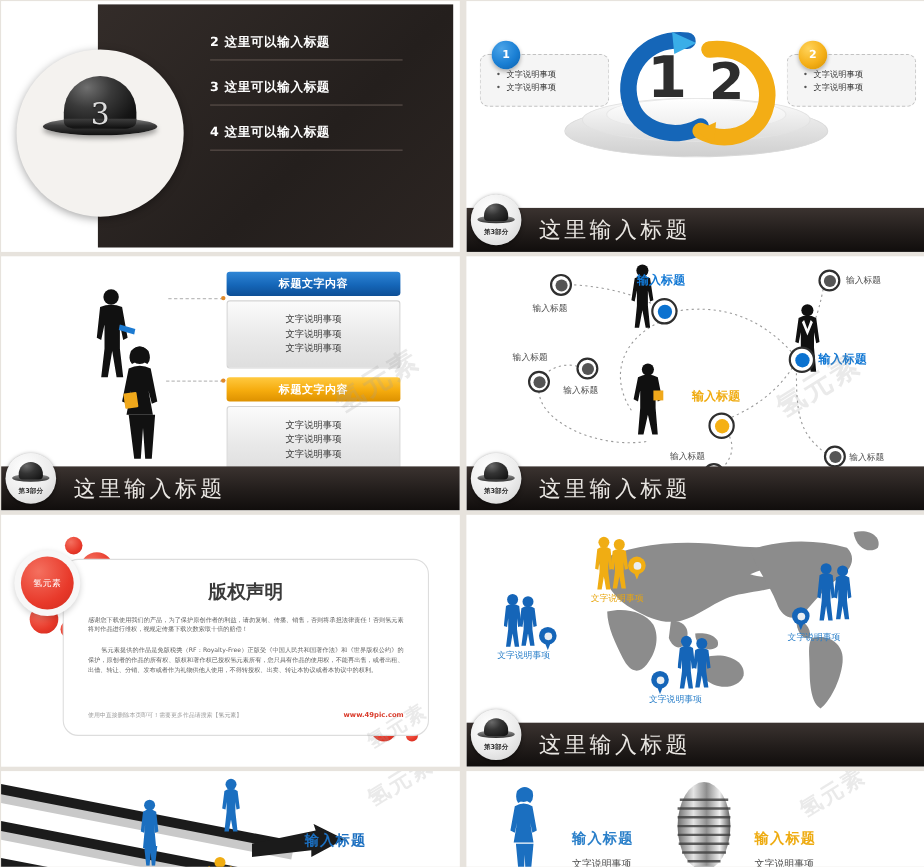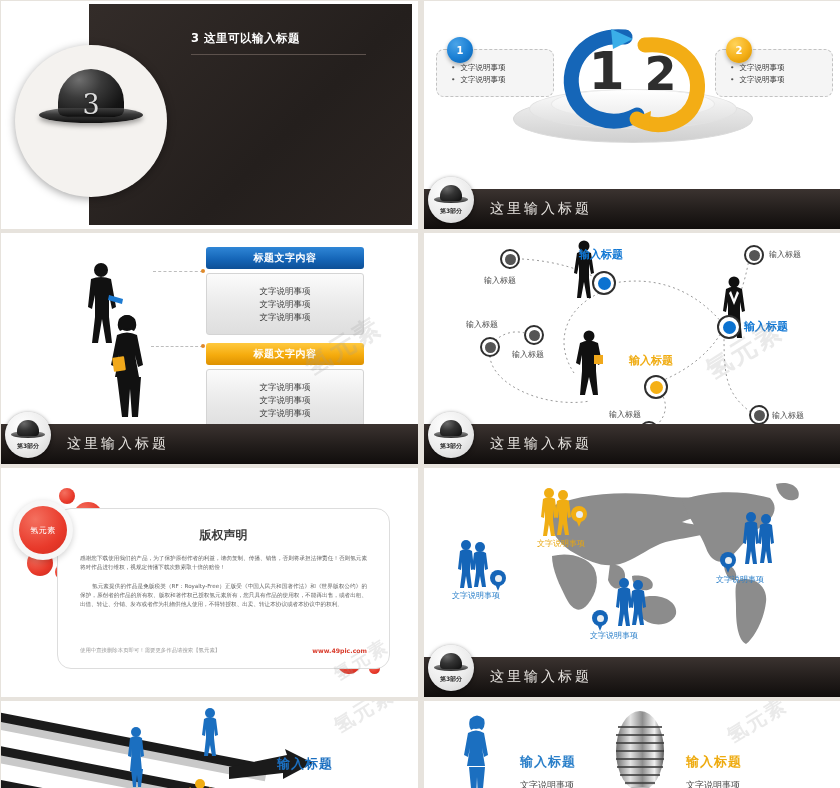--- a/index.html
+++ b/index.html
@@ -75,21 +75,21 @@
   }
   .s1 .row .rule { height: 1px; background: #5d524d; }
 
   
   .footbar {
     position: absolute; left: 0; right: 0; bottom: 0; height: 40px;
     background: linear-gradient(180deg,#3b3330 0%, #221d1b 55%, #100d0c 100%);
   }
   .footbar .ftitle {
     position: absolute; left: 66px; top: 50%; transform: translateY(-50%);
-    color: #e9e6e2; font-size: 14px; letter-spacing: 3px;
+    color: #e9e6e2; font-size: 20px; letter-spacing: 3px;
     font-family: "DejaVu Serif","Liberation Serif",serif;
   }
   .footbadge {
     position: absolute; left: 4px; bottom: 6px;
     width: 46px; height: 46px; border-radius: 50%;
     background: radial-gradient(circle at 38% 30%, #ffffff 0%, #ececec 55%, #cfcfcf 100%);
     box-shadow: 0 1px 4px rgba(0,0,0,.5);
     z-index: 5;
   }
   .footbadge .mini { position:absolute; left:50%; top:8px; transform:translateX(-50%); width:34px; height:20px; }
@@ -189,21 +189,21 @@
   .nlabel.blue { color:#1278d4; font-size:11px; font-weight:bold; }
   .nlabel.amber { color:#f0ac12; font-size:11px; font-weight:bold; }
 
   
   .cwrap { position:absolute; left:0; top:0; right:0; bottom:0; }
   .cbox {
     position:absolute; left:56px; top:40px; right:28px; bottom:28px;
     border:1px solid #dddddd; border-radius:14px; background:#fff;
   }
   .cbox h3 {
-    text-align:center; margin-top:18px; font-size:12px; color:#3a3a3a;
+    text-align:center; margin-top:18px; font-size:17px; color:#3a3a3a;
     font-weight:bold; font-family:"DejaVu Sans","Liberation Sans",sans-serif;
   }
   .cbox p { font-size:5.6px; color:#5f5f5f; line-height:9px; margin:10px 22px 0 22px; text-align:justify; }
   .cbox p.indent { text-indent: 12px; }
   .cfoot { position:absolute; left:22px; right:22px; bottom:14px; display:flex; justify-content:space-between; align-items:center; }
   .cfoot .small { font-size:5.4px; color:#9b9b9b; }
   .cfoot .url { font-size:6.2px; color:#d93b2b; font-weight:bold; }
   .redball { position:absolute; border-radius:50%; background: radial-gradient(circle at 34% 30%, #f4705f 0%, #e8392a 60%, #c8281c 100%); }
   .logoinner {
     position:absolute; left:6px; top:6px; width:48px; height:48px; border-radius:50%;
@@ -257,21 +257,31 @@
       <div class="hat">
         <div class="brim"></div>
           <div class="crown"></div>
           <div class="band"></div>
       </div>
       <div class="hatnum">3</div>
     </div>
 
     <div class="list">
       <div class="row">
+        <span class="txt"><span>2</span>
+        <span>这里可以输入标题</span></span>
+        <div class="rule"></div>
+      </div>
+      <div class="row">
         <span class="txt"><span>3</span>
+        <span>这里可以输入标题</span></span>
+        <div class="rule"></div>
+      </div>
+      <div class="row">
+        <span class="txt"><span>4</span>
         <span>这里可以输入标题</span></span>
         <div class="rule"></div>
       </div>
     </div>
   </div>
 
   <div class="slide s2">
     <div class="stage">
 
       <div class="callout left">

